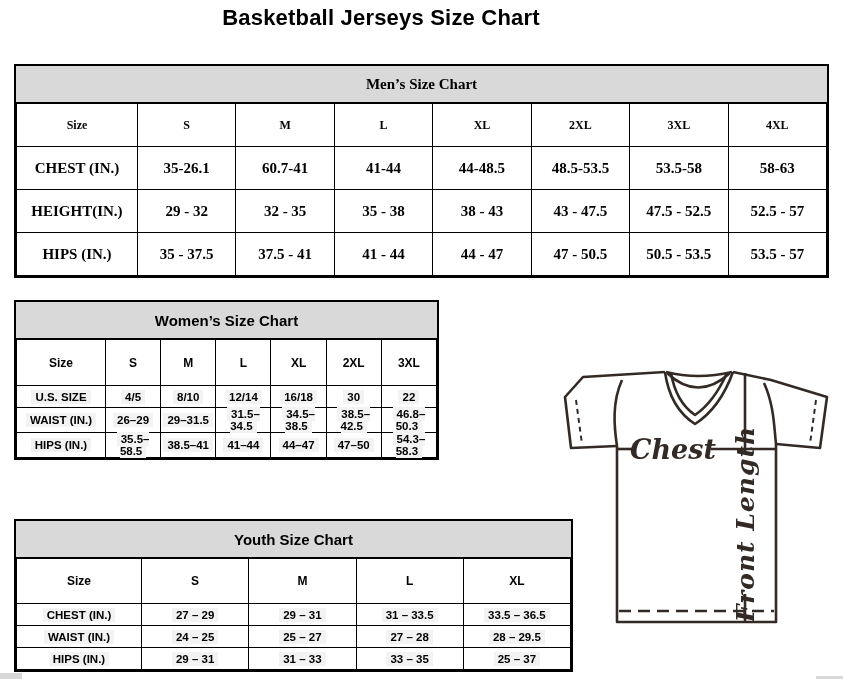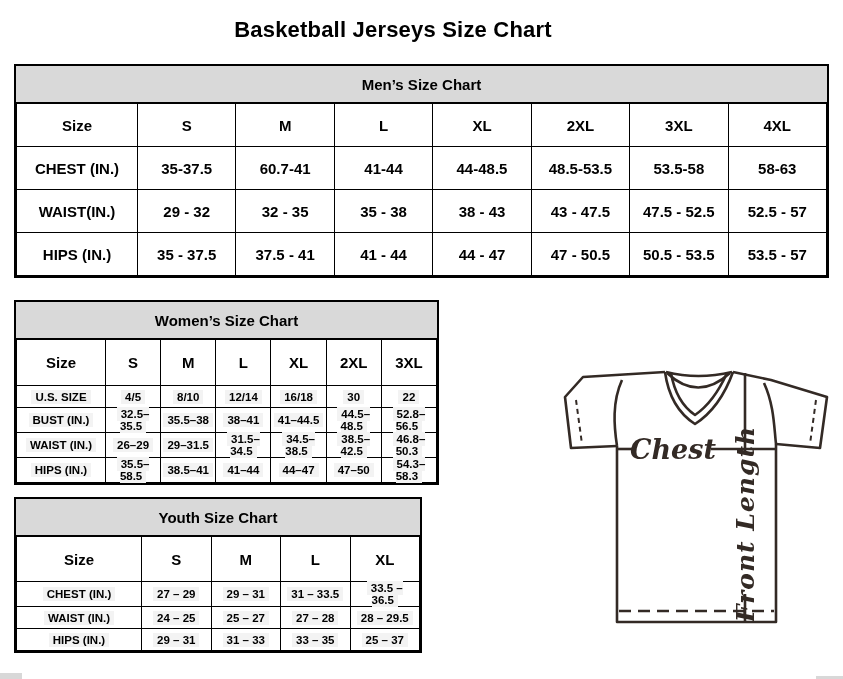--- a/index.html
+++ b/index.html
@@ -4,21 +4,21 @@
 <style>
   html,body{margin:0;padding:0;}
   body{
     width:843px;height:679px;position:relative;overflow:hidden;
     background:#ffffff;
     font-family:"Liberation Sans", sans-serif;
     color:#000;
   }
   .page-title{
     position:absolute;top:5px;left:0;width:762px;
-    text-align:center;font-size:22px;font-weight:700;margin:12px;
+    text-align:center;font-size:22px;font-weight:700;margin:0;
     letter-spacing:.2px;
   }
   
   .size-chart{
     position:absolute;
     border:2px solid var(--table-border,#000);
     box-sizing:border-box;
     background:#fff;
   }
   .size-chart .band{
@@ -29,35 +29,35 @@
     height:36px;
   }
   .size-chart table{
     width:100%;border-collapse:collapse;table-layout:fixed;
   }
   .size-chart th,.size-chart td{
     border:1px solid var(--table-border,#000);
     text-align:center;vertical-align:middle;
     font-weight:700;padding:0 2px;
   }
-  .size-chart thead th{font-size:15px;}
-  
-  .mens{left:14px;top:64px;width:815px;}
+  .size-chart thead th{font-size:12px;}
+  
+  .mens{left:14px;top:64px;width:815px;font-family:Liberation Serif, serif;}
   .mens thead tr{height:43px;}
   .mens tbody tr{height:43px;}
   .mens thead th:first-child{width:116px;}
   .mens tbody th,.mens tbody td{font-size:15px;}
   
   .womens{left:14px;top:300px;width:425px;}
   .womens thead tr{height:46px;}
   .womens tbody tr{height:22px;}
   .womens thead th:first-child{width:84px;}
   .womens tbody th,.womens tbody td{font-size:11.5px;}
   
-  .youth{left:14px;top:497px;width:408px;}
+  .youth{left:14px;top:519px;width:559px;}
   .youth thead tr{height:45px;}
   .youth tbody tr{height:22px;}
   .youth thead th:first-child{width:120px;}
   .youth tbody th,.youth tbody td{font-size:11.5px;}
   
   .womens tbody span,.youth tbody span{
     background:var(--cell-highlight,#f3f3f3);
     padding:1px 4px;
   }
   
@@ -93,30 +93,30 @@
           <th>L</th>
           <th>XL</th>
           <th>2XL</th>
           <th>3XL</th>
           <th>4XL</th>
         </tr>
       </thead>
       <tbody>
         <tr>
           <th><span>CHEST (IN.)</span></th>
-          <td><span>35-37.5</span></td>
+          <td><span>35-26.1</span></td>
           <td><span>60.7-41</span></td>
           <td><span>41-44</span></td>
           <td><span>44-48.5</span></td>
           <td><span>48.5-53.5</span></td>
           <td><span>53.5-58</span></td>
           <td><span>58-63</span></td>
         </tr>
         <tr>
-          <th><span>WAIST(IN.)</span></th>
+          <th><span>HEIGHT(IN.)</span></th>
           <td><span>29 - 32</span></td>
           <td><span>32 - 35</span></td>
           <td><span>35 - 38</span></td>
           <td><span>38 - 43</span></td>
           <td><span>43 - 47.5</span></td>
           <td><span>47.5 - 52.5</span></td>
           <td><span>52.5 - 57</span></td>
         </tr>
         <tr>
           <th><span>HIPS (IN.)</span></th>
@@ -149,29 +149,20 @@
         <tr>
           <th><span>U.S. SIZE</span></th>
           <td><span>4/5</span></td>
           <td><span>8/10</span></td>
           <td><span>12/14</span></td>
           <td><span>16/18</span></td>
           <td><span>30</span></td>
           <td><span>22</span></td>
         </tr>
         <tr>
-          <th><span>BUST (IN.)</span></th>
-          <td><span>32.5–35.5</span></td>
-          <td><span>35.5–38</span></td>
-          <td><span>38–41</span></td>
-          <td><span>41–44.5</span></td>
-          <td><span>44.5–48.5</span></td>
-          <td><span>52.8–56.5</span></td>
-        </tr>
-        <tr>
           <th><span>WAIST (IN.)</span></th>
           <td><span>26–29</span></td>
           <td><span>29–31.5</span></td>
           <td><span>31.5–34.5</span></td>
           <td><span>34.5–38.5</span></td>
           <td><span>38.5–42.5</span></td>
           <td><span>46.8–50.3</span></td>
         </tr>
         <tr>
           <th><span>HIPS (IN.)</span></th>

